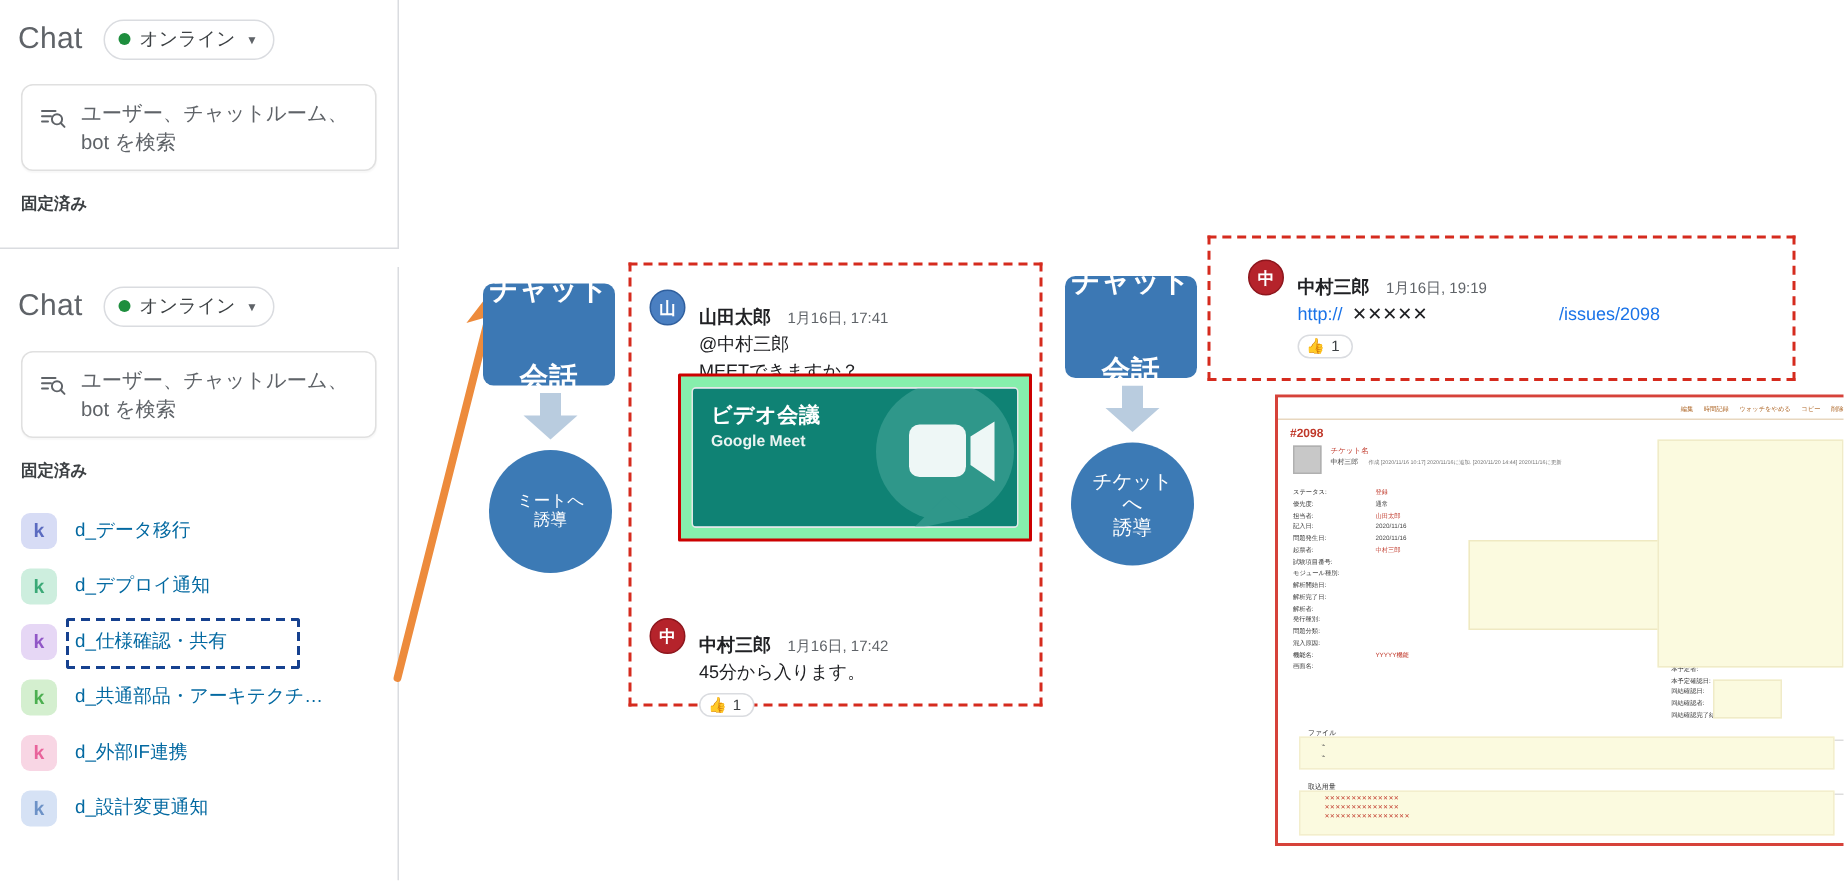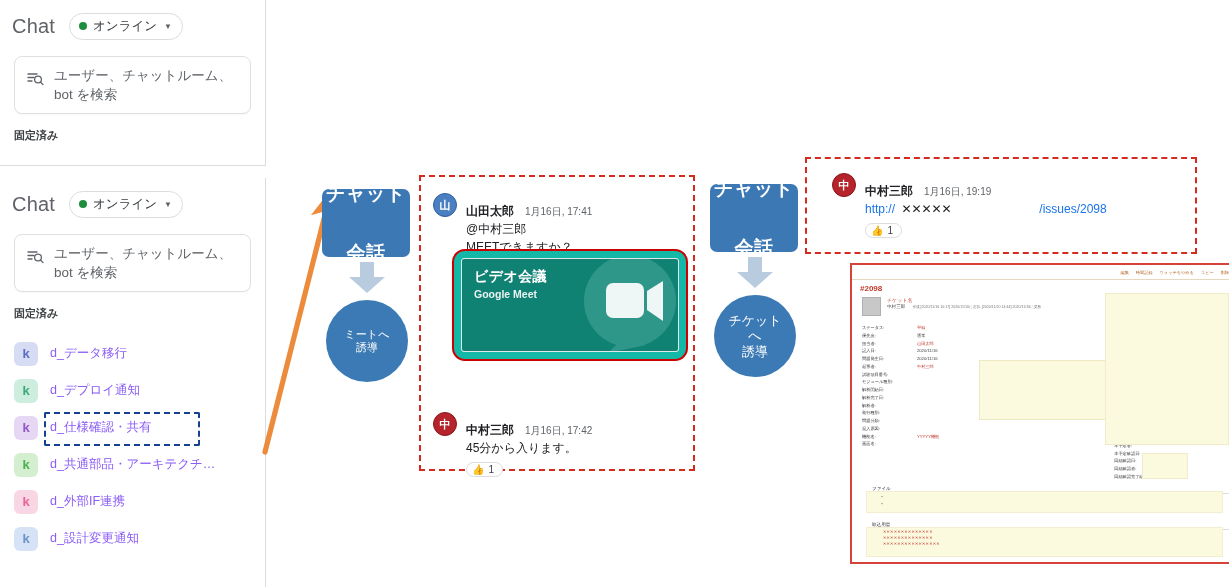--- a/index.html
+++ b/index.html
@@ -53,21 +53,21 @@
   .room{
     display:flex;align-items:center;gap:12px;
     height:37px;padding-left:14px;position:relative;
   }
   .room-ico{
     width:24px;height:24px;border-radius:6px;
     display:flex;align-items:center;justify-content:center;
     font-size:13px;font-weight:bold;flex:0 0 auto;
   }
   .room-name{
-    font-size:12.5px;color:#8b5cf6;white-space:nowrap;
+    font-size:12.5px;color:#0369a1;white-space:nowrap;
     overflow:hidden;text-overflow:ellipsis;max-width:176px;
   }
   .room.selected .room-hl{
     position:absolute;left:44px;top:3px;width:152px;height:30px;
     border:2px dashed #16418f;border-radius:2px;pointer-events:none;
   }
 
   
   .cbox{
     background:#3c78b4;color:#fff;border-radius:7px;
@@ -99,21 +99,21 @@
   .msg-time{font-size:10px;color:#5f6368;margin-top:12px;}
   .msg-line{font-size:12px;color:#202124;line-height:1.5;}
   .reaction{
     display:inline-flex;align-items:center;gap:4px;
     border:1px solid #dadce0;border-radius:11px;
     padding:1px 8px 1px 5px;background:#fff;
     font-size:10px;color:#3c4043;margin-top:5px;
   }
 
   .meet-wrap{
-    border:2.5px solid #cc0000;border-radius:13px;background:#14b8a6;
+    border:2.5px solid #cc0000;border-radius:1px;background:#86efac;
     padding:7px;
   }
   .meet-card{
     border:1px solid #e4e6e8;border-radius:3px;overflow:hidden;background:#fff;
   }
   .meet-banner{
     position:relative;background:#0f8274;height:92px;overflow:hidden;
   }
   .meet-banner .ttl{position:relative;z-index:2;color:#fff;font-size:14px;font-weight:bold;padding:9px 0 0 12px;letter-spacing:.4px;}
   .meet-banner .sub{position:relative;z-index:2;color:#eaf3f1;font-size:10.5px;padding:2px 0 0 12px;font-weight:bold;}

